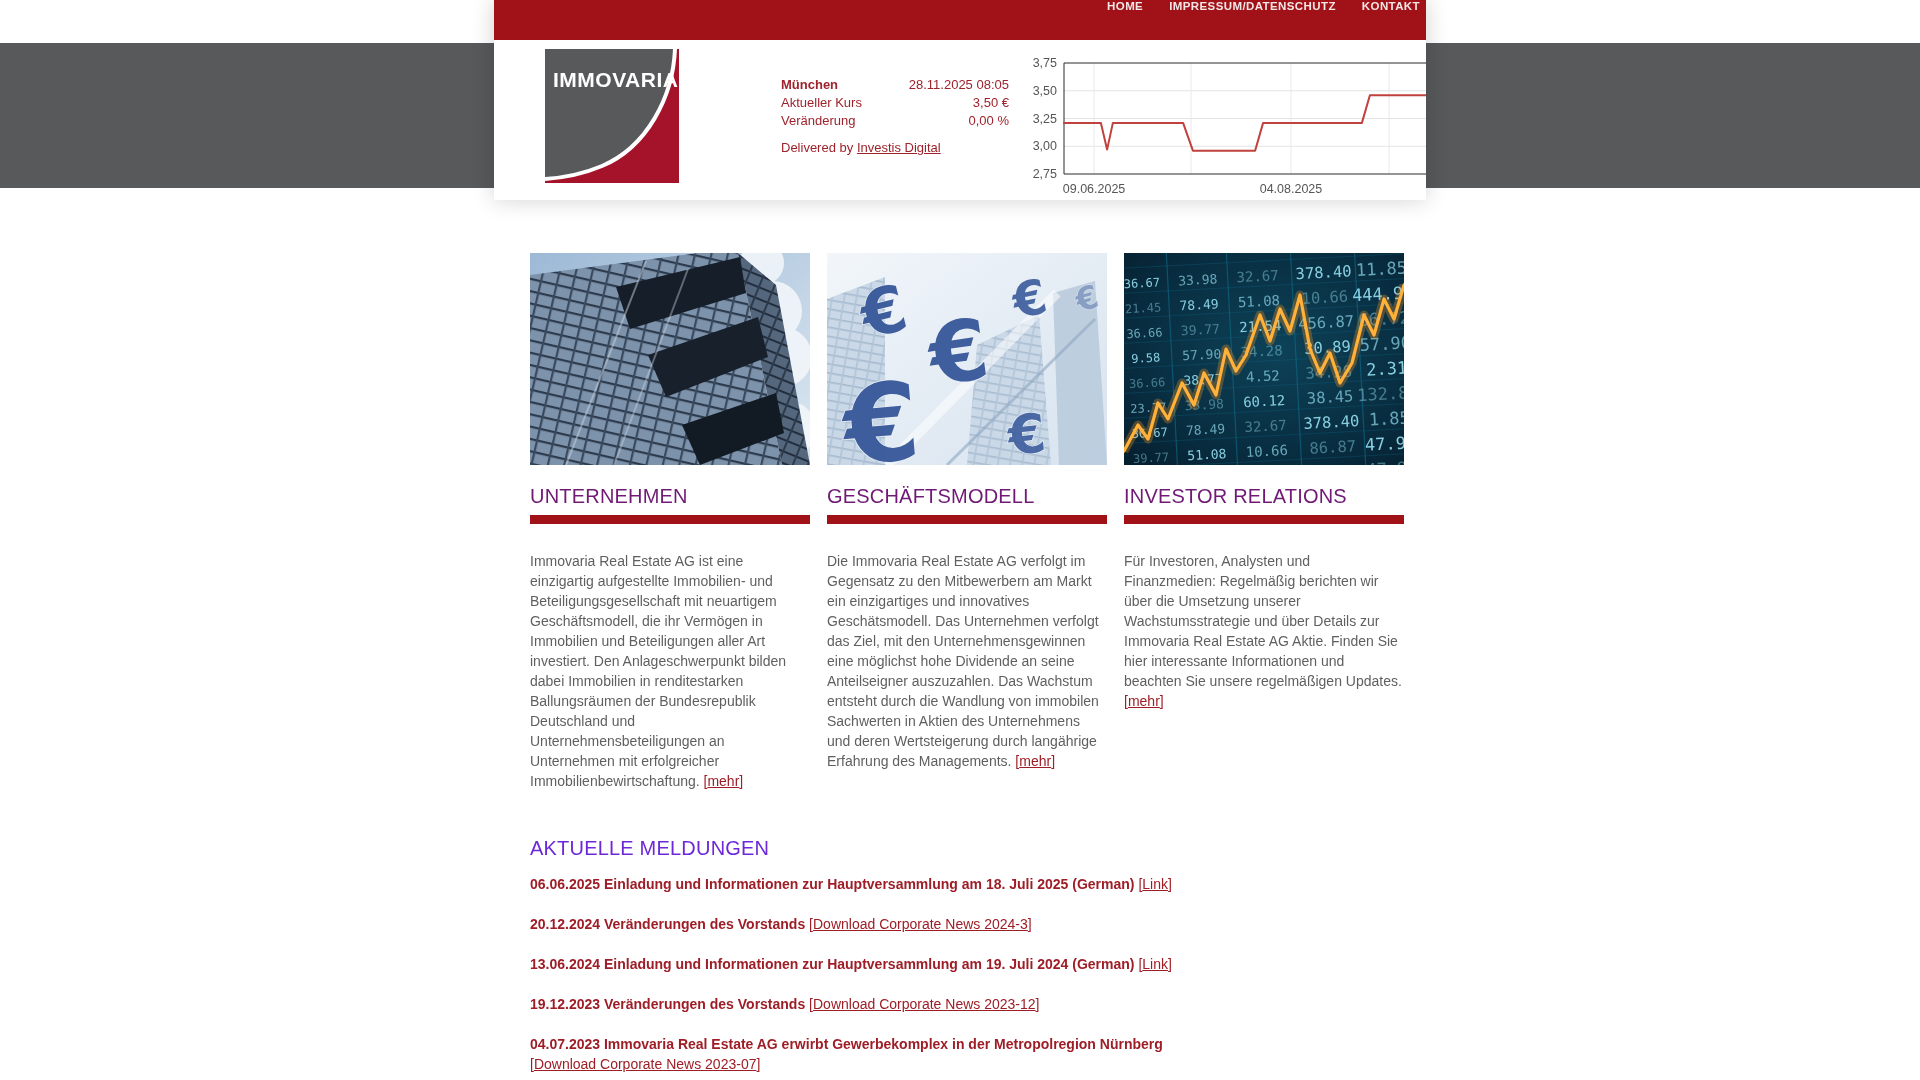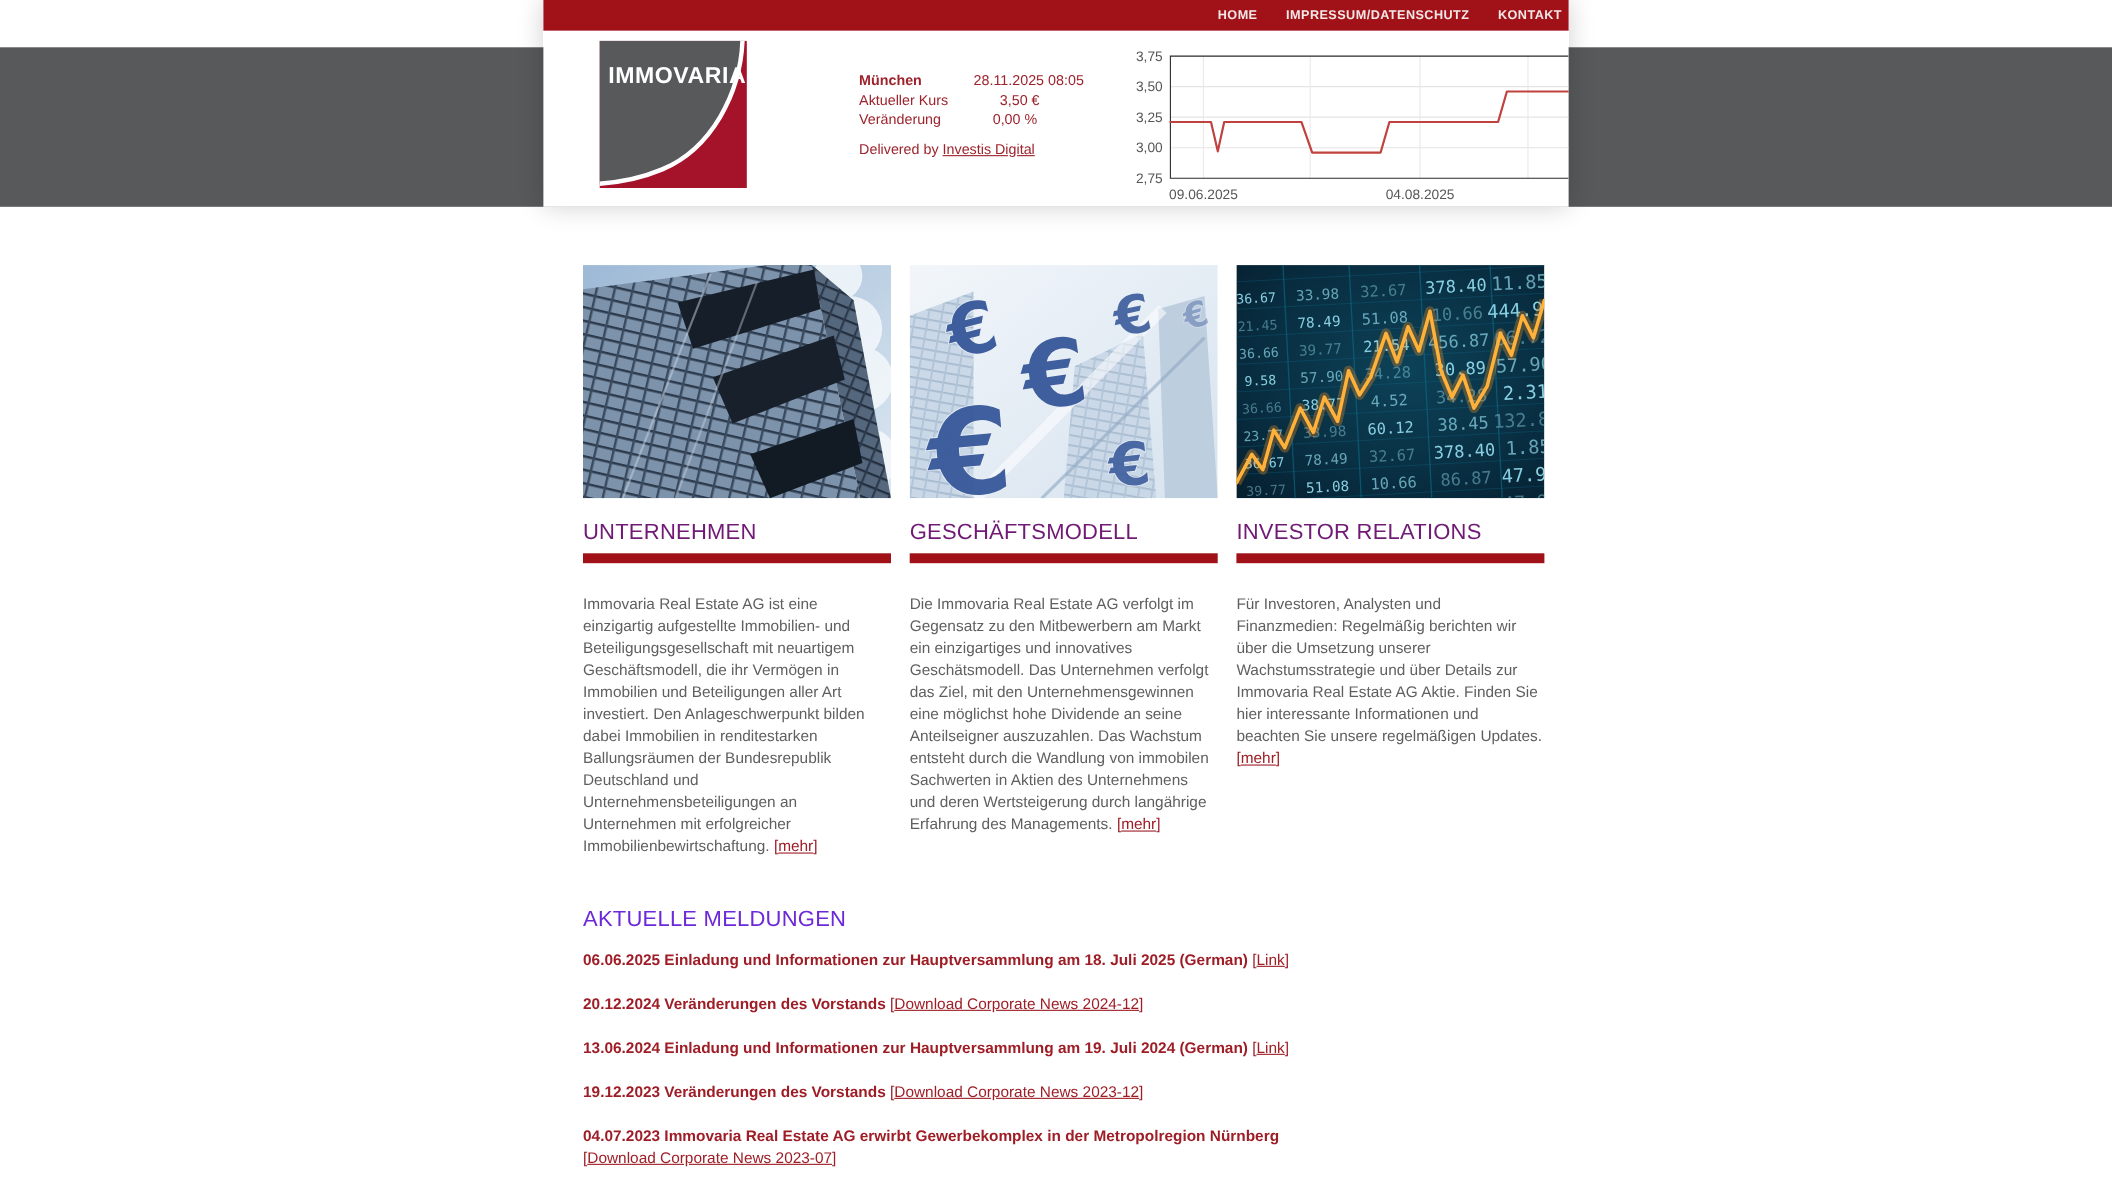--- a/index.html
+++ b/index.html
@@ -4,27 +4,27 @@
 <style>
   html,body{margin:0;padding:0;}
   body{
     width:1920px;height:1080px;overflow:hidden;position:relative;
     background:#ffffff;font-family:"Liberation Sans", sans-serif;
   }
   .gray-band{position:absolute;top:43px;left:0;width:1920px;height:145px;background:#58595b;}
   .content{position:relative;width:932px;margin:0 auto;z-index:2;}
   .head-wrap{box-shadow:0 0 22px rgba(0,0,0,0.18);}
   
-  .topbar{height:28px;background:#a01218;display:flex;justify-content:flex-end;align-items:center;gap:26px;padding-right:6px;}
+  .topbar{height:40px;background:#a01218;display:flex;justify-content:flex-end;align-items:flex-start;gap:26px;padding-right:6px;}
   .topbar a{color:#f3e7e7;font-size:11.5px;font-weight:bold;letter-spacing:0.4px;text-decoration:none;cursor:pointer;}
   
   .header{position:relative;height:160px;background:#ffffff;}
   .logo{position:absolute;left:51px;top:9px;width:134px;height:134px;cursor:pointer;}
   .stock{position:absolute;left:287px;top:36px;width:228px;font-size:13px;color:#9d222b;}
-  .stock-row{display:flex;line-height:18px;gap:47px;}
+  .stock-row{display:flex;justify-content:space-between;line-height:18px;gap:47px;}
   .stock-row .lbl-bold{font-weight:bold;}
   .delivered{margin-top:9px;line-height:18px;}
   .delivered a{color:#9d222b;text-decoration:underline;cursor:pointer;}
   .chart-box{position:absolute;left:537px;top:8px;width:395px;height:152px;}
   
   .cols{display:flex;gap:17px;padding:0 22px 0 36px;margin-top:53px;}
   .col{width:280px;}
   .col-img{width:280px;height:212px;display:block;cursor:pointer;}
   .col-heading{margin-top:20px;font-size:20px;color:#701a75;letter-spacing:0.2px;line-height:23px;}
   .col-divider{height:9px;background:#a01218;margin-top:7px;}
@@ -273,21 +273,21 @@
   </div>
 
   <div class="news">
     <div class="news-heading">AKTUELLE MELDUNGEN</div>
 
 
     <p class="news-item"><span>06.06.2025 Einladung und Informationen zur Hauptversammlung am 18. Juli 2025 (German)</span>
       <span class="brk">[</span><a class="lnk">Link</a><span class="brk">]</span></p>
 
     <p class="news-item"><span>20.12.2024 Veränderungen des Vorstands</span>
-      <span class="brk">[</span><a class="lnk">Download Corporate News 2024-12</a><span class="brk">]</span></p>
+      <span class="brk">[</span><a class="lnk">Download Corporate News 2024-3</a><span class="brk">]</span></p>
 
     <p class="news-item"><span>13.06.2024 Einladung und Informationen zur Hauptversammlung am 19. Juli 2024 (German)</span>
       <span class="brk">[</span><a class="lnk">Link</a><span class="brk">]</span></p>
 
     <p class="news-item"><span>19.12.2023 Veränderungen des Vorstands</span>
       <span class="brk">[</span><a class="lnk">Download Corporate News 2023-12</a><span class="brk">]</span></p>
 
     <p class="news-item"><span>04.07.2023 Immovaria Real Estate AG erwirbt Gewerbekomplex in der Metropolregion Nürnberg</span><br>
       <span class="brk">[</span><a class="lnk">Download Corporate News 2023-07</a><span class="brk">]</span></p>
 

